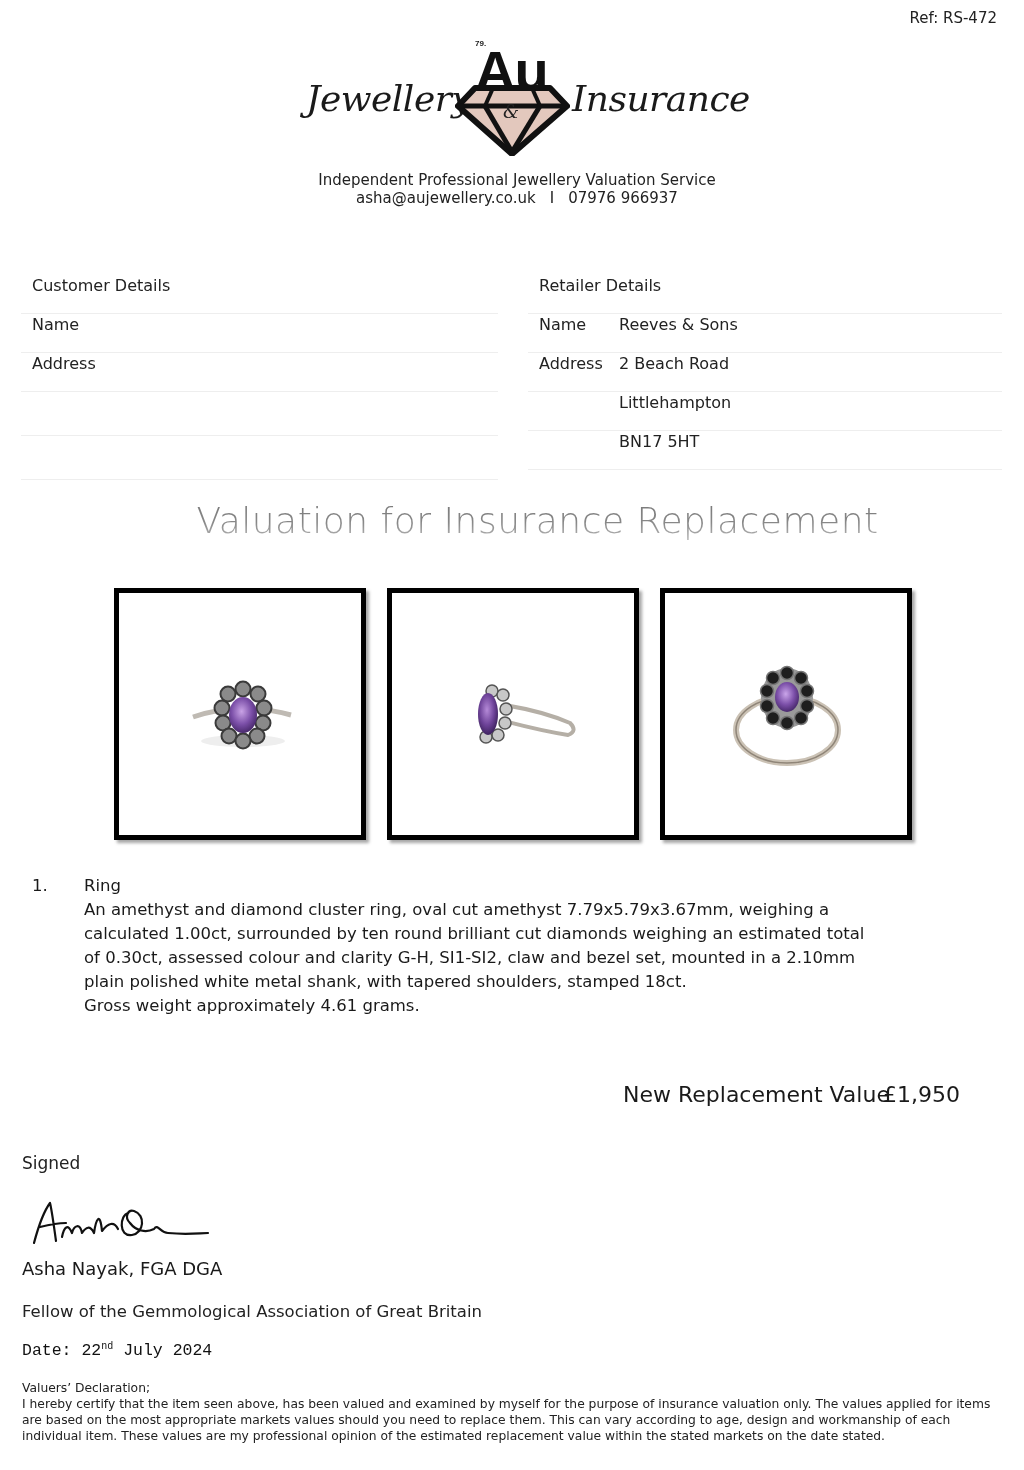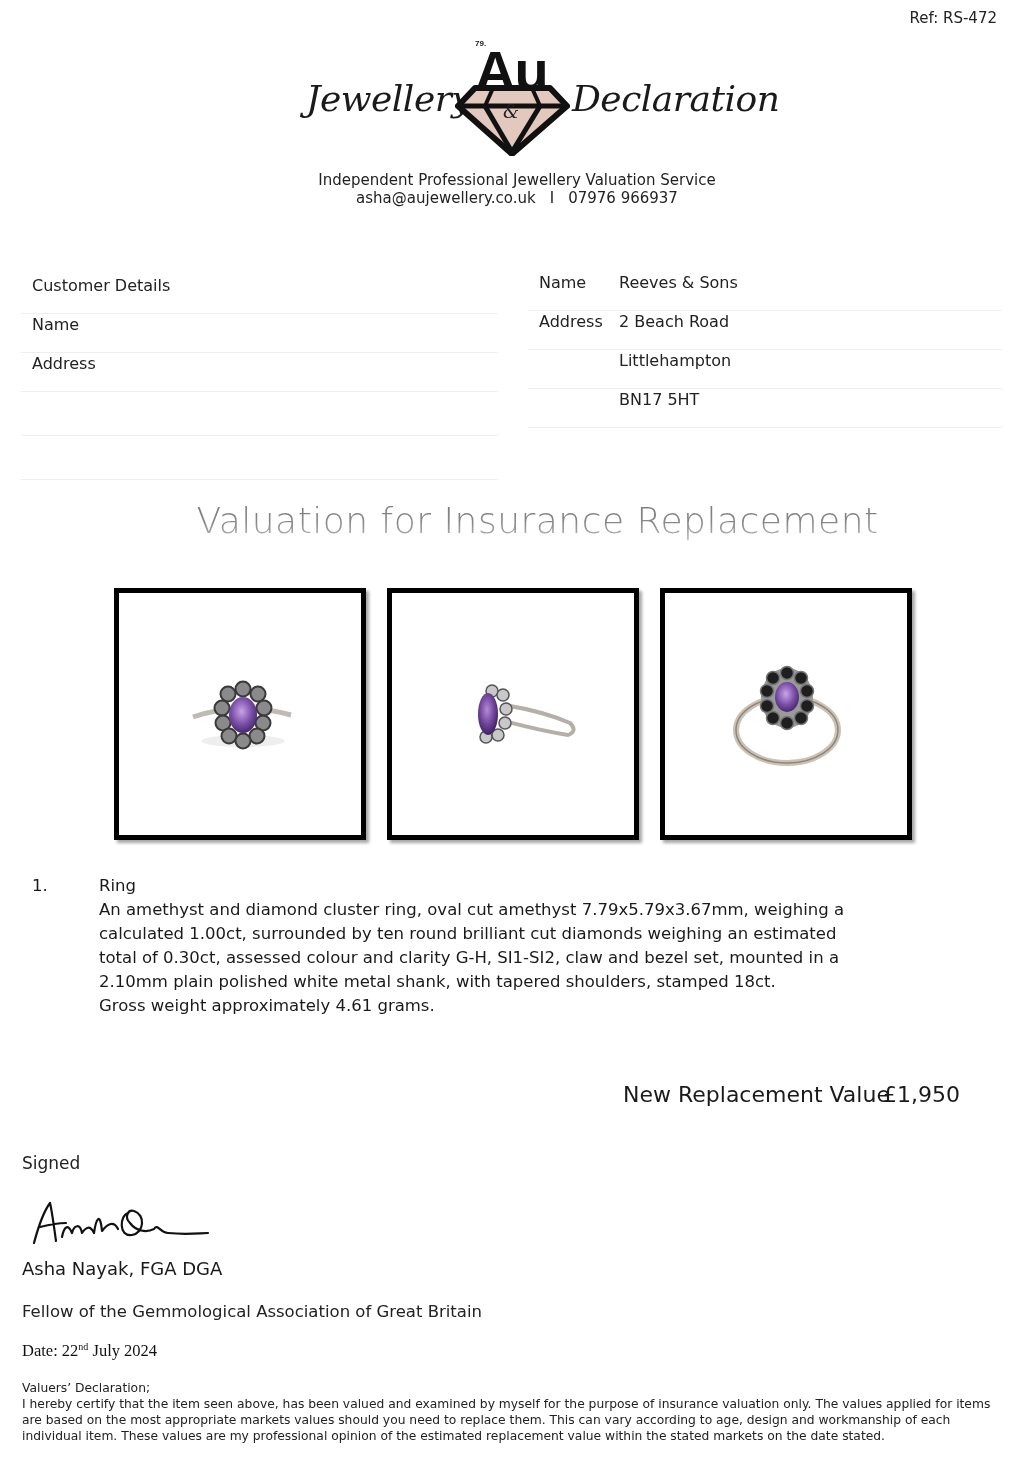--- a/index.html
+++ b/index.html
@@ -35,30 +35,30 @@
     
     .photo { position: absolute; top: 588px; width: 252px; height: 252px; border: 5px solid #000; background: #fff; box-shadow: 3px 3px 3px rgba(0,0,0,0.35); }
     .photo.p1 { left: 114px; }
     .photo.p2 { left: 387px; }
     .photo.p3 { left: 660px; }
     .photo svg { position: absolute; left: 0; top: 0; }
 
     
     .item { position: absolute; top: 874px; left: 32px; width: 840px; font-size: 16.5px; line-height: 24px; color: #1a1a1a; }
     .item .num { position: absolute; left: 0; top: 0; }
-    .item .body { margin-left: 67px; }
+    .item .body { margin-left: 52px; }
 
     .value { position: absolute; top: 1082px; left: 623px; font-size: 22px; color: #1a1a1a; }
     .value .amt { position: absolute; left: 260px; top: 0; white-space: nowrap; }
 
     .signed { position: absolute; top: 1153px; left: 22px; font-size: 17px; color: #222; }
     .signature { position: absolute; top: 1193px; left: 28px; }
     .valuer-name { position: absolute; top: 1258px; left: 22px; font-size: 18px; color: #1a1a1a; }
     .valuer-title { position: absolute; top: 1302px; left: 22px; font-size: 16.5px; color: #222; }
-    .date { position: absolute; top: 1341px; left: 22px; font-family: Liberation Serif, serif; font-size: 16.5px; color: #111; }
+    .date { position: absolute; top: 1341px; left: 22px; font-family: Liberation Mono, monospace; font-size: 16.5px; color: #111; }
     .date sup { font-size: 10px; vertical-align: super; line-height: 0; }
 
     .declaration { position: absolute; top: 1380px; left: 22px; width: 985px; font-size: 12.3px; line-height: 16px; color: #222; }
   </style>
 </head>
 <body>
 
 <div class="ref">Ref: RS-472</div>
 
 <div class="logo">
@@ -67,21 +67,21 @@
   <span class="au">Au</span>
   <svg width="115" height="72" viewBox="0 0 115 72">
     <polygon points="20,4 95,4 112,22 57,70 3,22" fill="#e3c8bd" stroke="#111" stroke-width="6" stroke-linejoin="round"></polygon>
     <line x1="3" y1="22" x2="112" y2="22" stroke="#111" stroke-width="5"></line>
     <line x1="38" y1="4" x2="30" y2="22" stroke="#111" stroke-width="4"></line>
     <line x1="77" y1="4" x2="85" y2="22" stroke="#111" stroke-width="4"></line>
     <line x1="30" y1="22" x2="57" y2="68" stroke="#111" stroke-width="5"></line>
     <line x1="85" y1="22" x2="57" y2="68" stroke="#111" stroke-width="5"></line>
     <text x="48" y="34" font-family="DejaVu Serif, serif" font-style="italic" font-size="18" fill="#222">&amp;</text>
   </svg>
-  <span class="script right">Declaration</span>
+  <span class="script right">Insurance</span>
 </div>
 
 <div class="tagline">
   <div>Independent Professional Jewellery Valuation Service</div>
   <div>
     <span>asha@aujewellery.co.uk</span><span class="sep">I</span><span>07976 966937</span>
   </div>
 </div>
 
 <div class="details customer">
@@ -98,20 +98,21 @@
     <span class="lbl"></span>
     <span></span>
   </div>
   <div class="row tall">
     <span class="lbl"></span>
     <span></span>
   </div>
 </div>
 
 <div class="details retailer">
+  <div class="heading">Retailer Details</div>
   <div class="row">
     <span class="lbl">Name</span>
     <span>Reeves &amp; Sons</span>
   </div>
   <div class="row">
     <span class="lbl">Address</span>
     <span>2 Beach Road</span>
   </div>
   <div class="row">
     <span class="lbl"></span>

